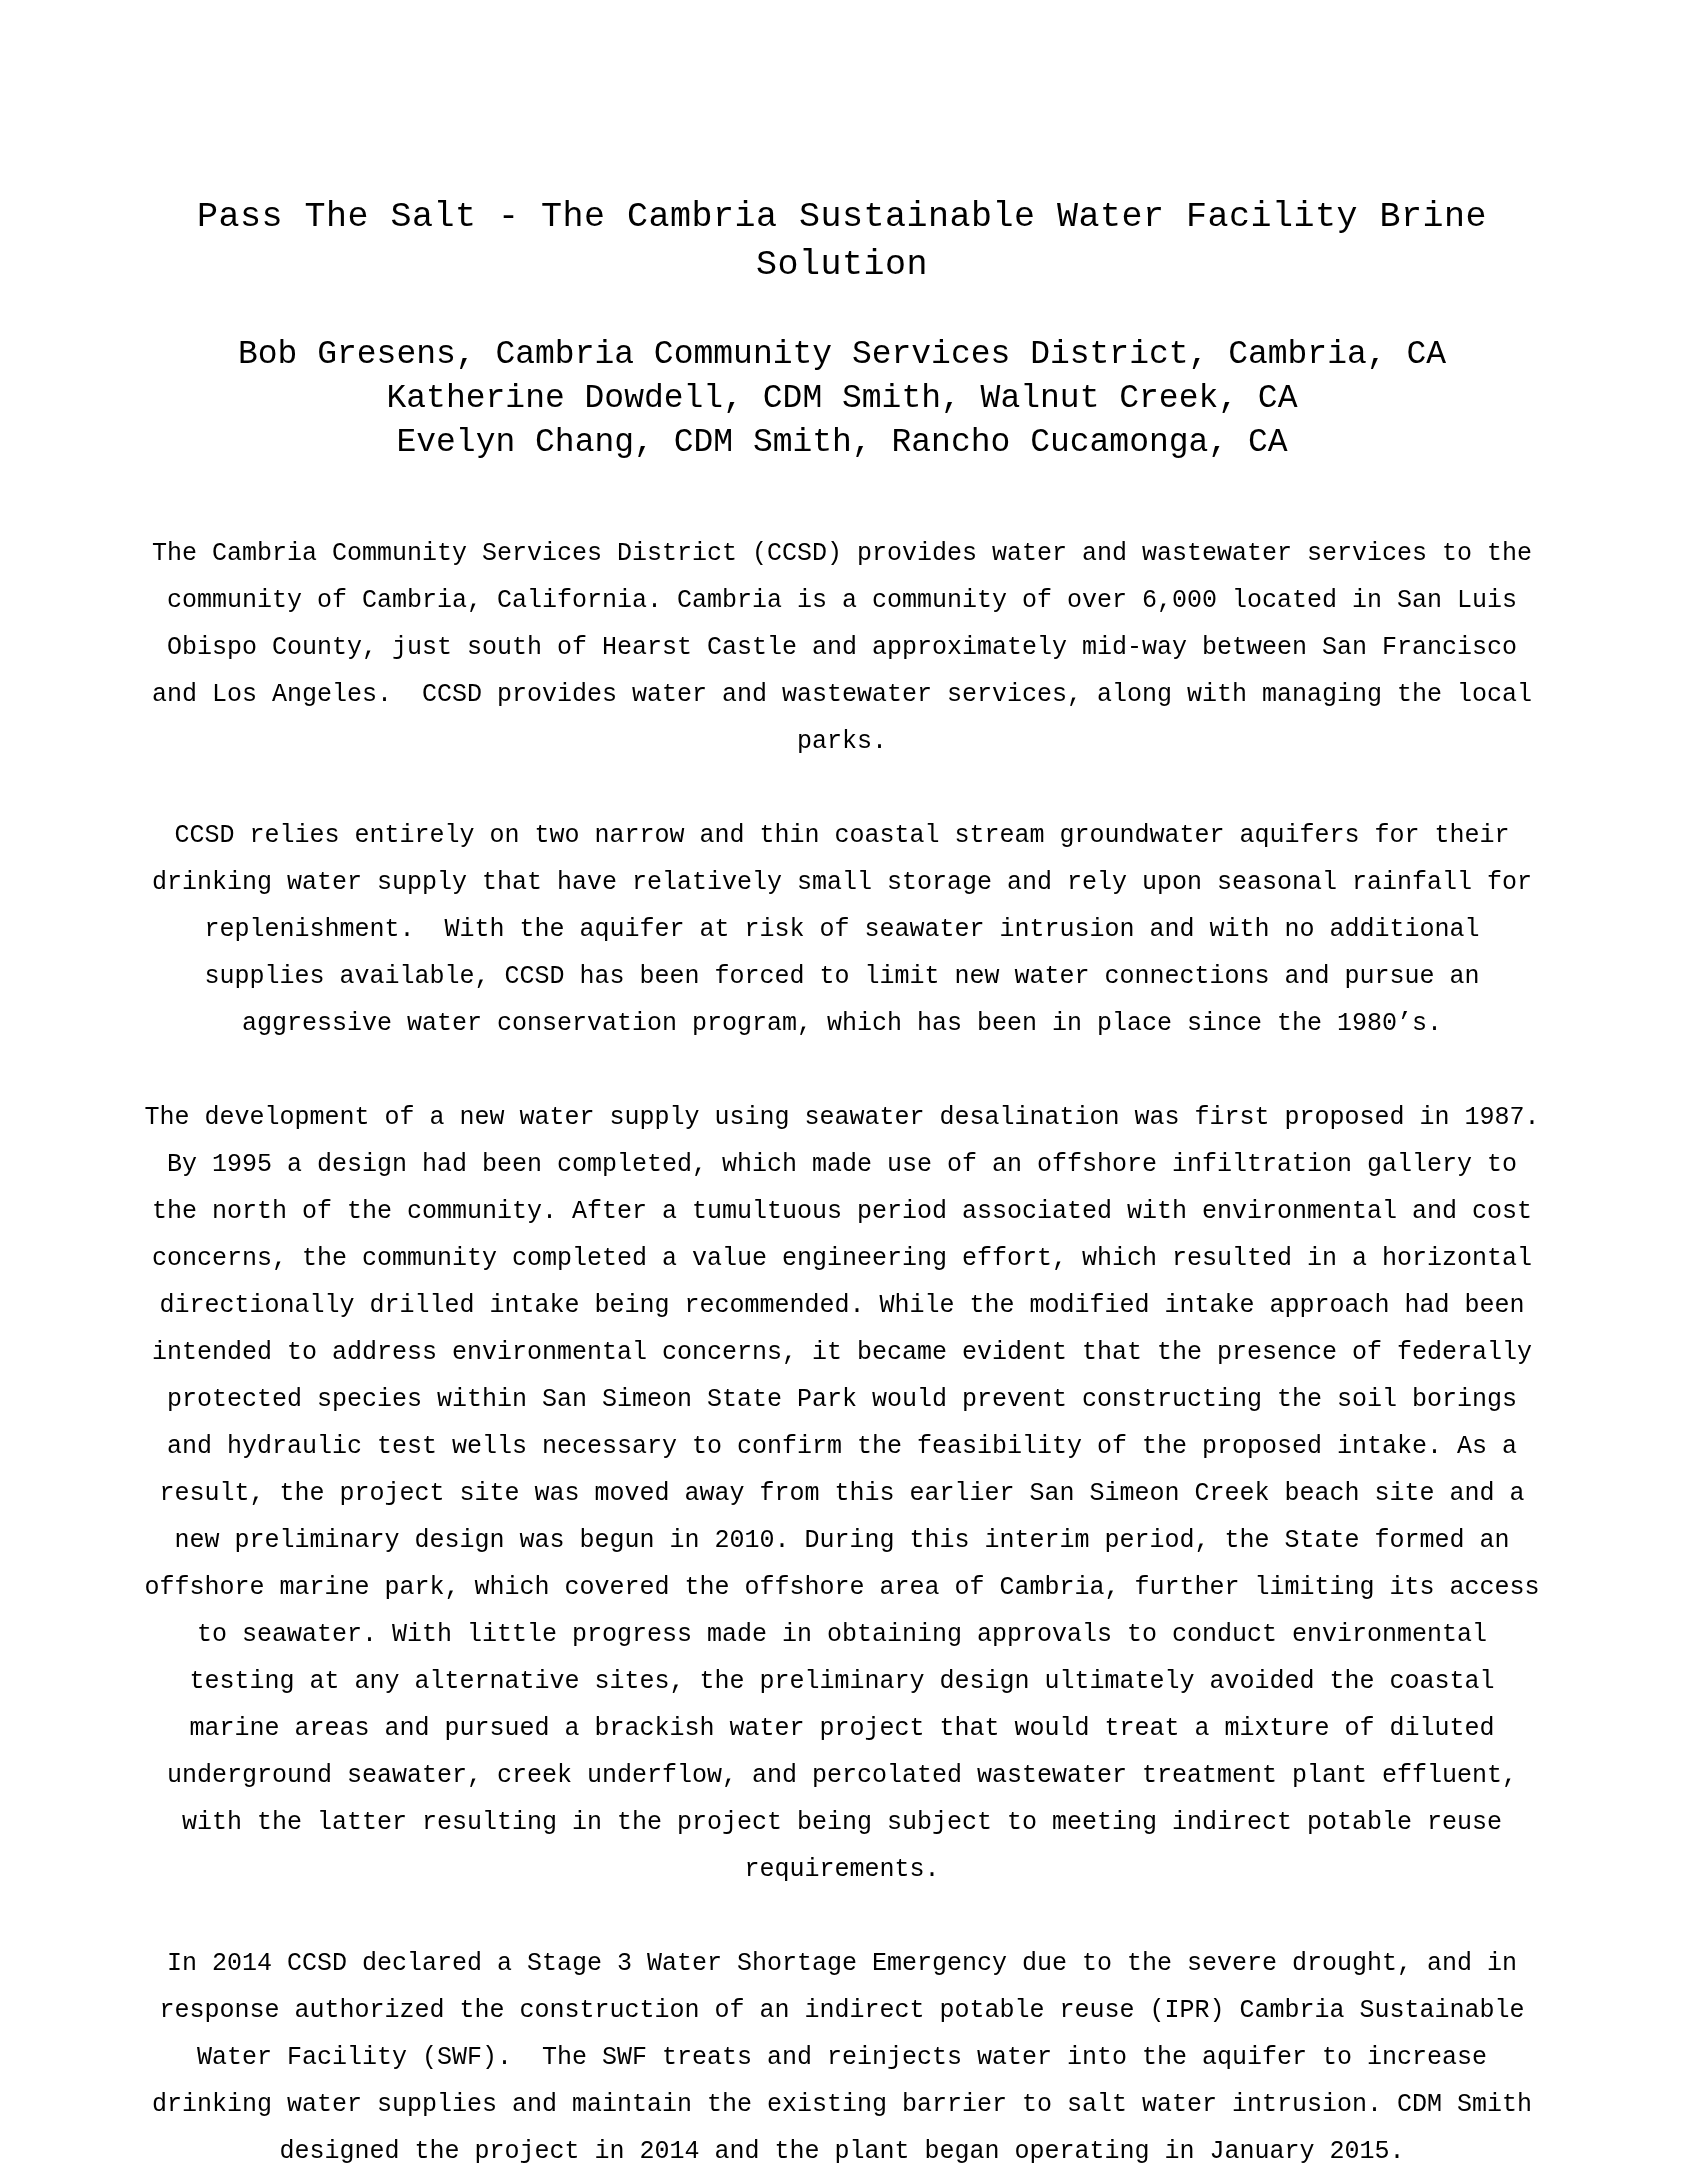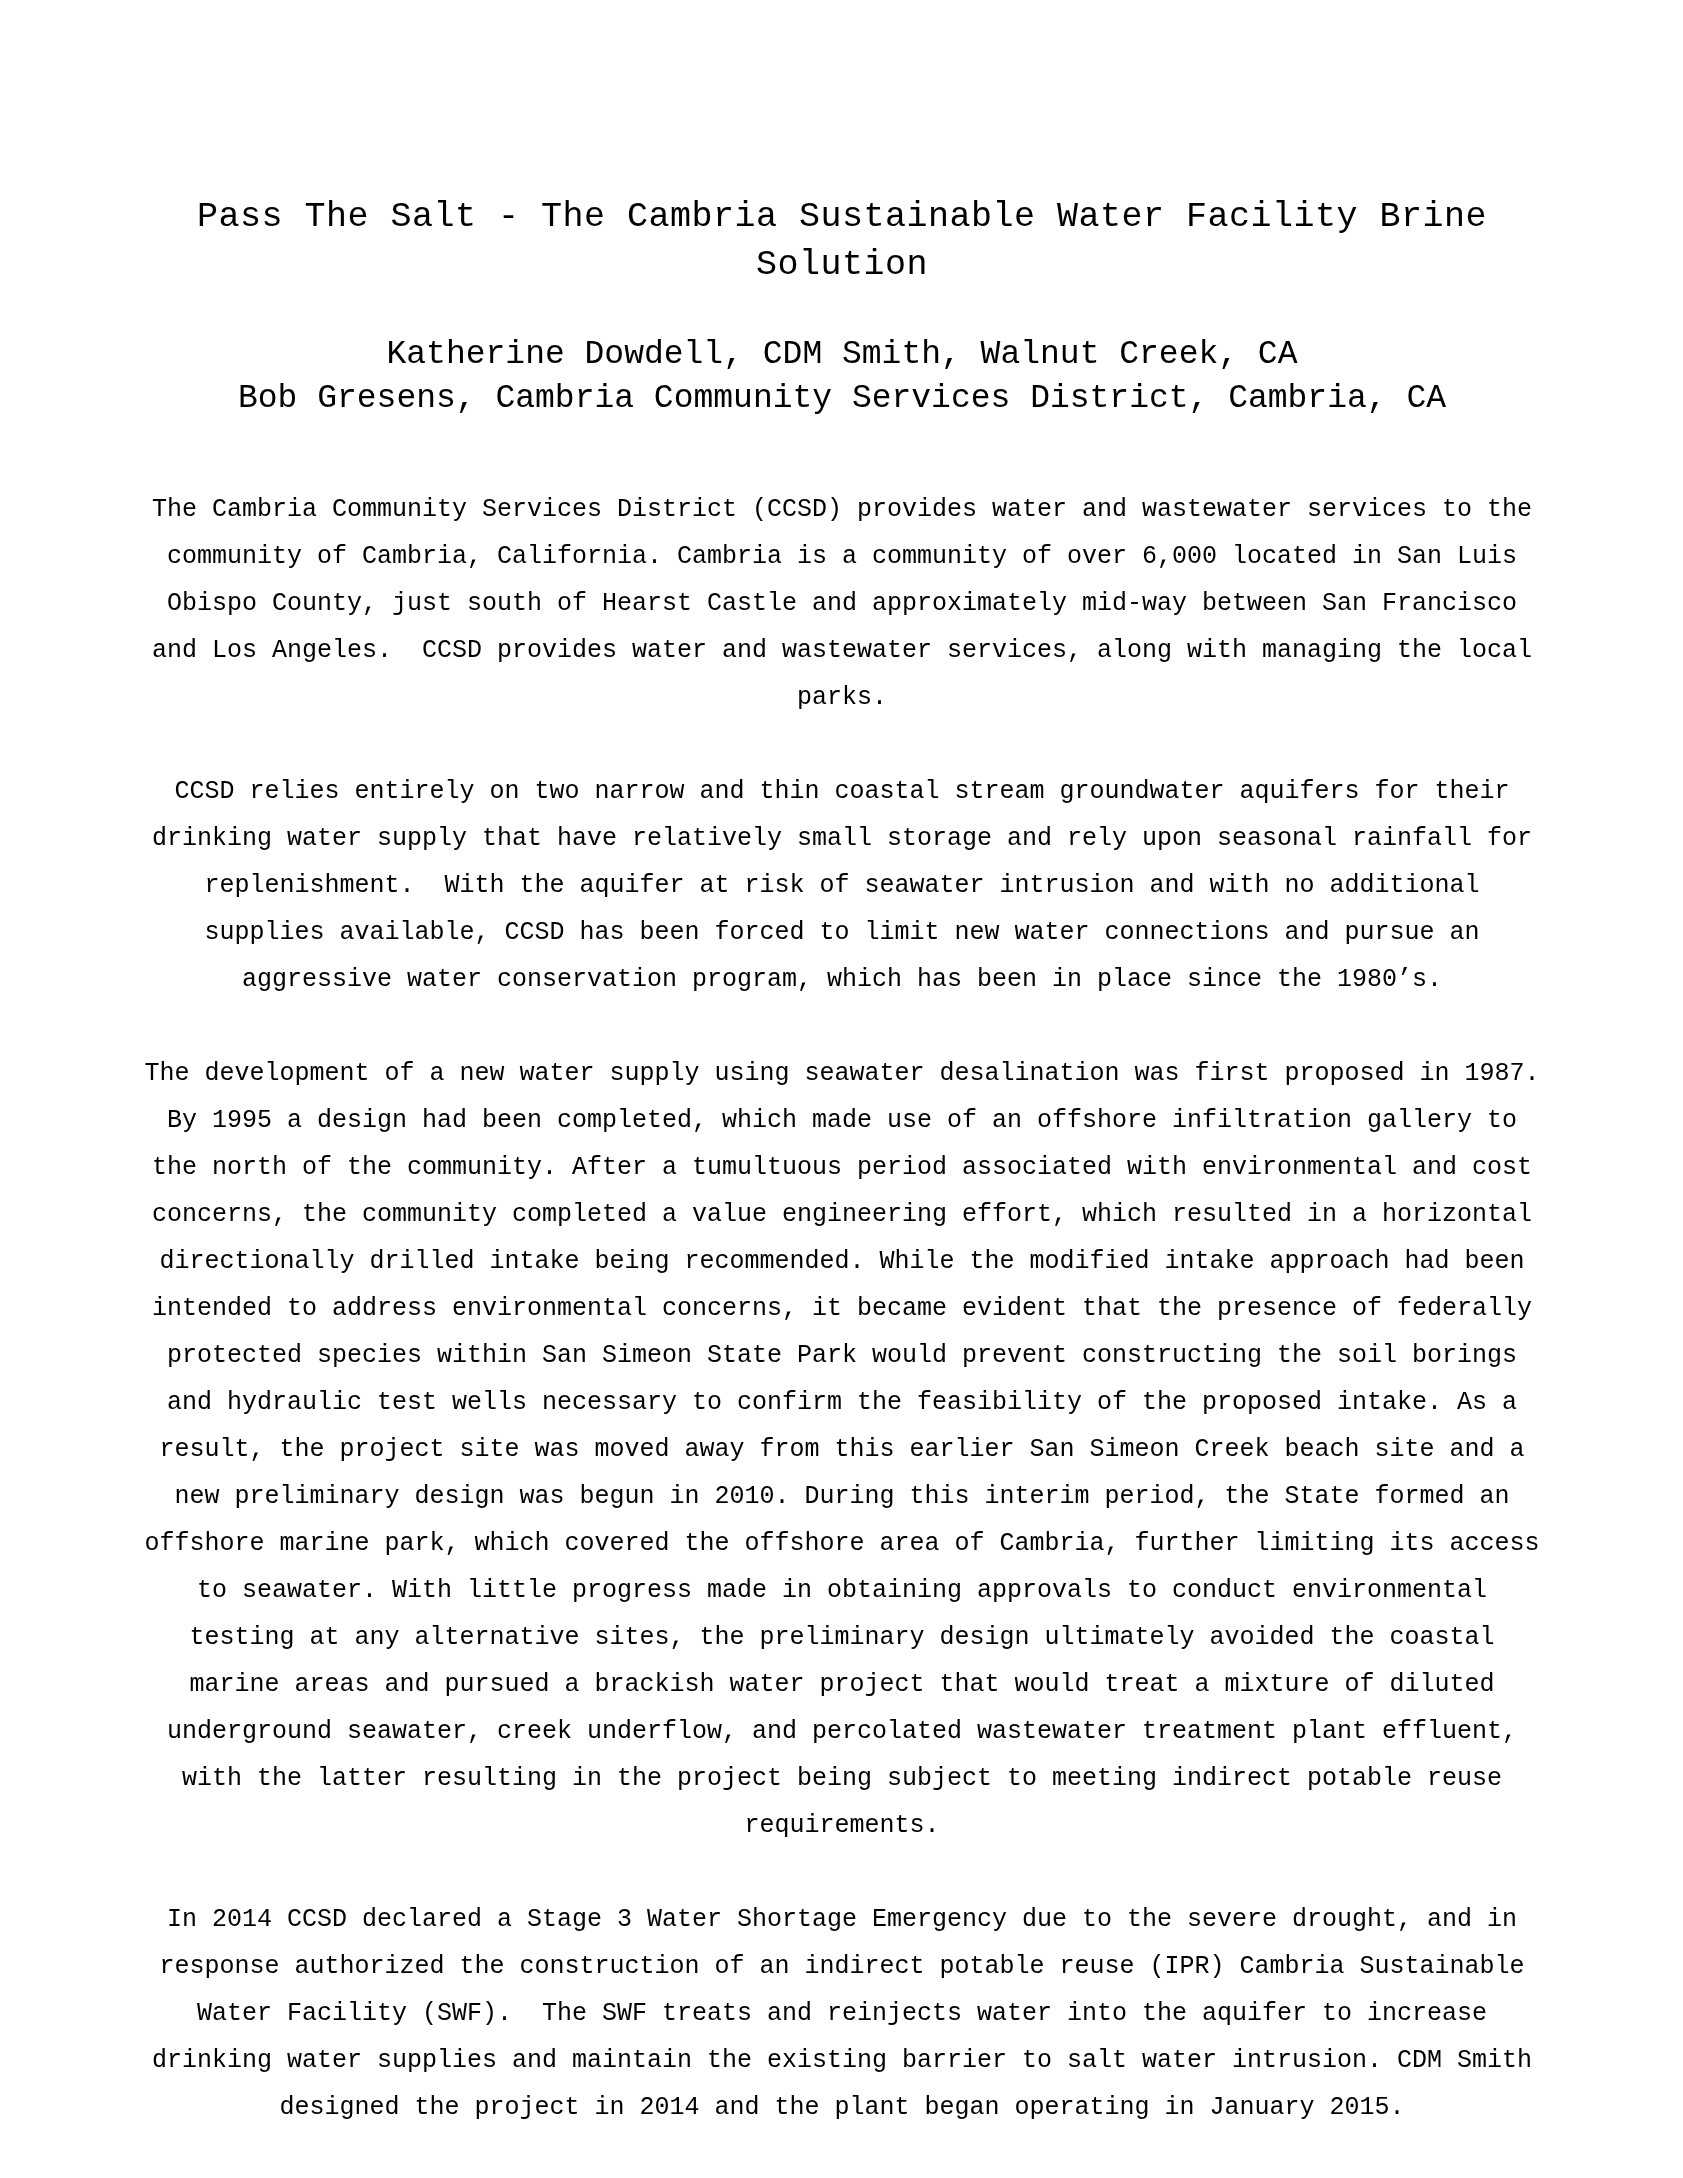--- a/index.html
+++ b/index.html
@@ -66,22 +66,23 @@
 </head>
 <body>
 
 <div class="page">
   <div class="content">
 
     <div class="title">Pass The Salt - The Cambria Sustainable Water Facility Brine Solution</div>
 
 
     <div class="authors">
+      <div class="author-line">Bob Gresens, Cambria Community Services District, Cambria, CA</div>
       <div class="author-line">Katherine Dowdell, CDM Smith, Walnut Creek, CA</div>
-      <div class="author-line">Bob Gresens, Cambria Community Services District, Cambria, CA</div>
+      <div class="author-line">Evelyn Chang, CDM Smith, Rancho Cucamonga, CA</div>
     </div>
 
     <div class="body-text">
       <p class="paragraph">The Cambria Community Services District (CCSD) provides water and wastewater services to the community of Cambria, California. Cambria is a community of over 6,000 located in San Luis Obispo County, just south of Hearst Castle and approximately mid-way between San Francisco and Los Angeles.  CCSD provides water and wastewater services, along with managing the local parks.</p>
       <p class="paragraph">CCSD relies entirely on two narrow and thin coastal stream groundwater aquifers for their drinking water supply that have relatively small storage and rely upon seasonal rainfall for replenishment.  With the aquifer at risk of seawater intrusion and with no additional supplies available, CCSD has been forced to limit new water connections and pursue an aggressive water conservation program, which has been in place since the 1980’s.</p>
       <p class="paragraph">The development of a new water supply using seawater desalination was first proposed in 1987. By 1995 a design had been completed, which made use of an offshore infiltration gallery to the north of the community. After a tumultuous period associated with environmental and cost concerns, the community completed a value engineering effort, which resulted in a horizontal directionally drilled intake being recommended. While the modified intake approach had been intended to address environmental concerns, it became evident that the presence of federally protected species within San Simeon State Park would prevent constructing the soil borings and hydraulic test wells necessary to confirm the feasibility of the proposed intake. As a result, the project site was moved away from this earlier San Simeon Creek beach site and a new preliminary design was begun in 2010. During this interim period, the State formed an offshore marine park, which covered the offshore area of Cambria, further limiting its access to seawater. With little progress made in obtaining approvals to conduct environmental testing at any alternative sites, the preliminary design ultimately avoided the coastal marine areas and pursued a brackish water project that would treat a mixture of diluted underground seawater, creek underflow, and percolated wastewater treatment plant effluent, with the latter resulting in the project being subject to meeting indirect potable reuse requirements.</p>
       <p class="paragraph">In 2014 CCSD declared a Stage 3 Water Shortage Emergency due to the severe drought, and in response authorized the construction of an indirect potable reuse (IPR) Cambria Sustainable Water Facility (SWF).  The SWF treats and reinjects water into the aquifer to increase drinking water supplies and maintain the existing barrier to salt water intrusion. CDM Smith designed the project in 2014 and the plant began operating in January 2015.</p>
     </div>
 
   </div>

